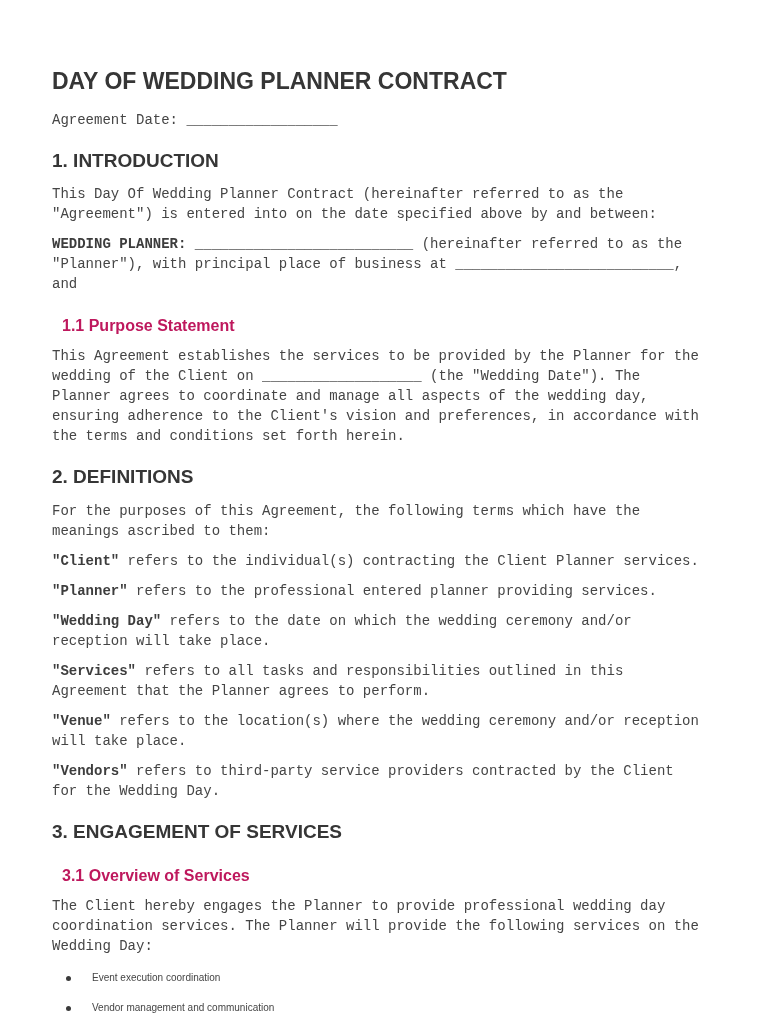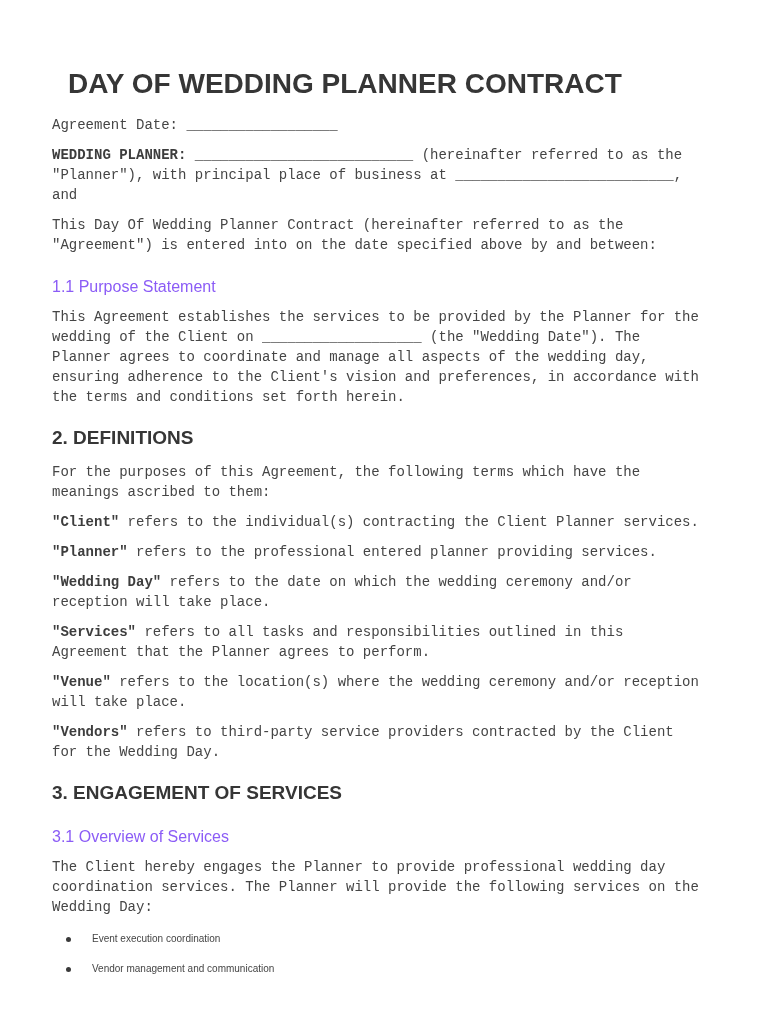--- a/index.html
+++ b/index.html
@@ -12,39 +12,39 @@
     font-family: "Liberation Sans", sans-serif;
     color: #454545;
   }
   .page {
     width: 770px;
     height: 1024px;
     padding: 68px 66px 0 52px;
     background: #ffffff;
   }
   h1 {
-    font-size: 28px;
+    font-size: 23px;
     line-height: 1.16;
-    margin: 0 0 15px 16px;
+    margin: 0 0 15px 0;
     font-weight: bold;
     color: #363636;
   }
   h2 {
     font-size: 19px;
     line-height: 1.2;
     margin: 20px 0 12px 0;
     font-weight: bold;
     color: #363636;
   }
   h3 {
     font-size: 16px;
     line-height: 1.25;
-    margin: 22px 0 10px 0;
-    font-weight: normal;
-    color: #8b5cf6;
+    margin: 22px 0 10px 10px;
+    font-weight: bold;
+    color: #be185d;
   }
   p {
     font-size: 14px;
     line-height: 20px;
     margin: 0 0 10px 0;
     font-family: Liberation Mono, monospace;
   }
   strong { font-weight: bold; color: #3d3d3d; }
   .blank { white-space: nowrap; }
   ul.services {
@@ -72,24 +72,25 @@
 </head>
 <body>
 
 <div class="page">
 
   <h1>DAY OF WEDDING PLANNER CONTRACT</h1>
 
   <p><span>Agreement Date: </span><span class="blank">__________________</span></p>
 
   <section>
+    <h2>1. INTRODUCTION</h2>
+
+    <p>This Day Of Wedding Planner Contract (hereinafter referred to as the "Agreement") is entered into on the date specified above by and between:</p>
 
     <p><strong>WEDDING PLANNER: </strong><span class="blank">__________________________</span><span> (hereinafter referred to as the "Planner"), with principal place of business at </span><span class="blank">__________________________</span><span>, and</span></p>
-
-    <p>This Day Of Wedding Planner Contract (hereinafter referred to as the "Agreement") is entered into on the date specified above by and between:</p>
 
 
     <h3>1.1 Purpose Statement</h3>
 
     <p><span>This Agreement establishes the services to be provided by the Planner for the wedding of the Client on </span><span class="blank">___________________</span><span> (the "Wedding Date"). The Planner agrees to coordinate and manage all aspects of the wedding day, ensuring adherence to the Client's vision and preferences, in accordance with the terms and conditions set forth herein.</span></p>
   </section>
 
   <section>
     <h2>2. DEFINITIONS</h2>
 

